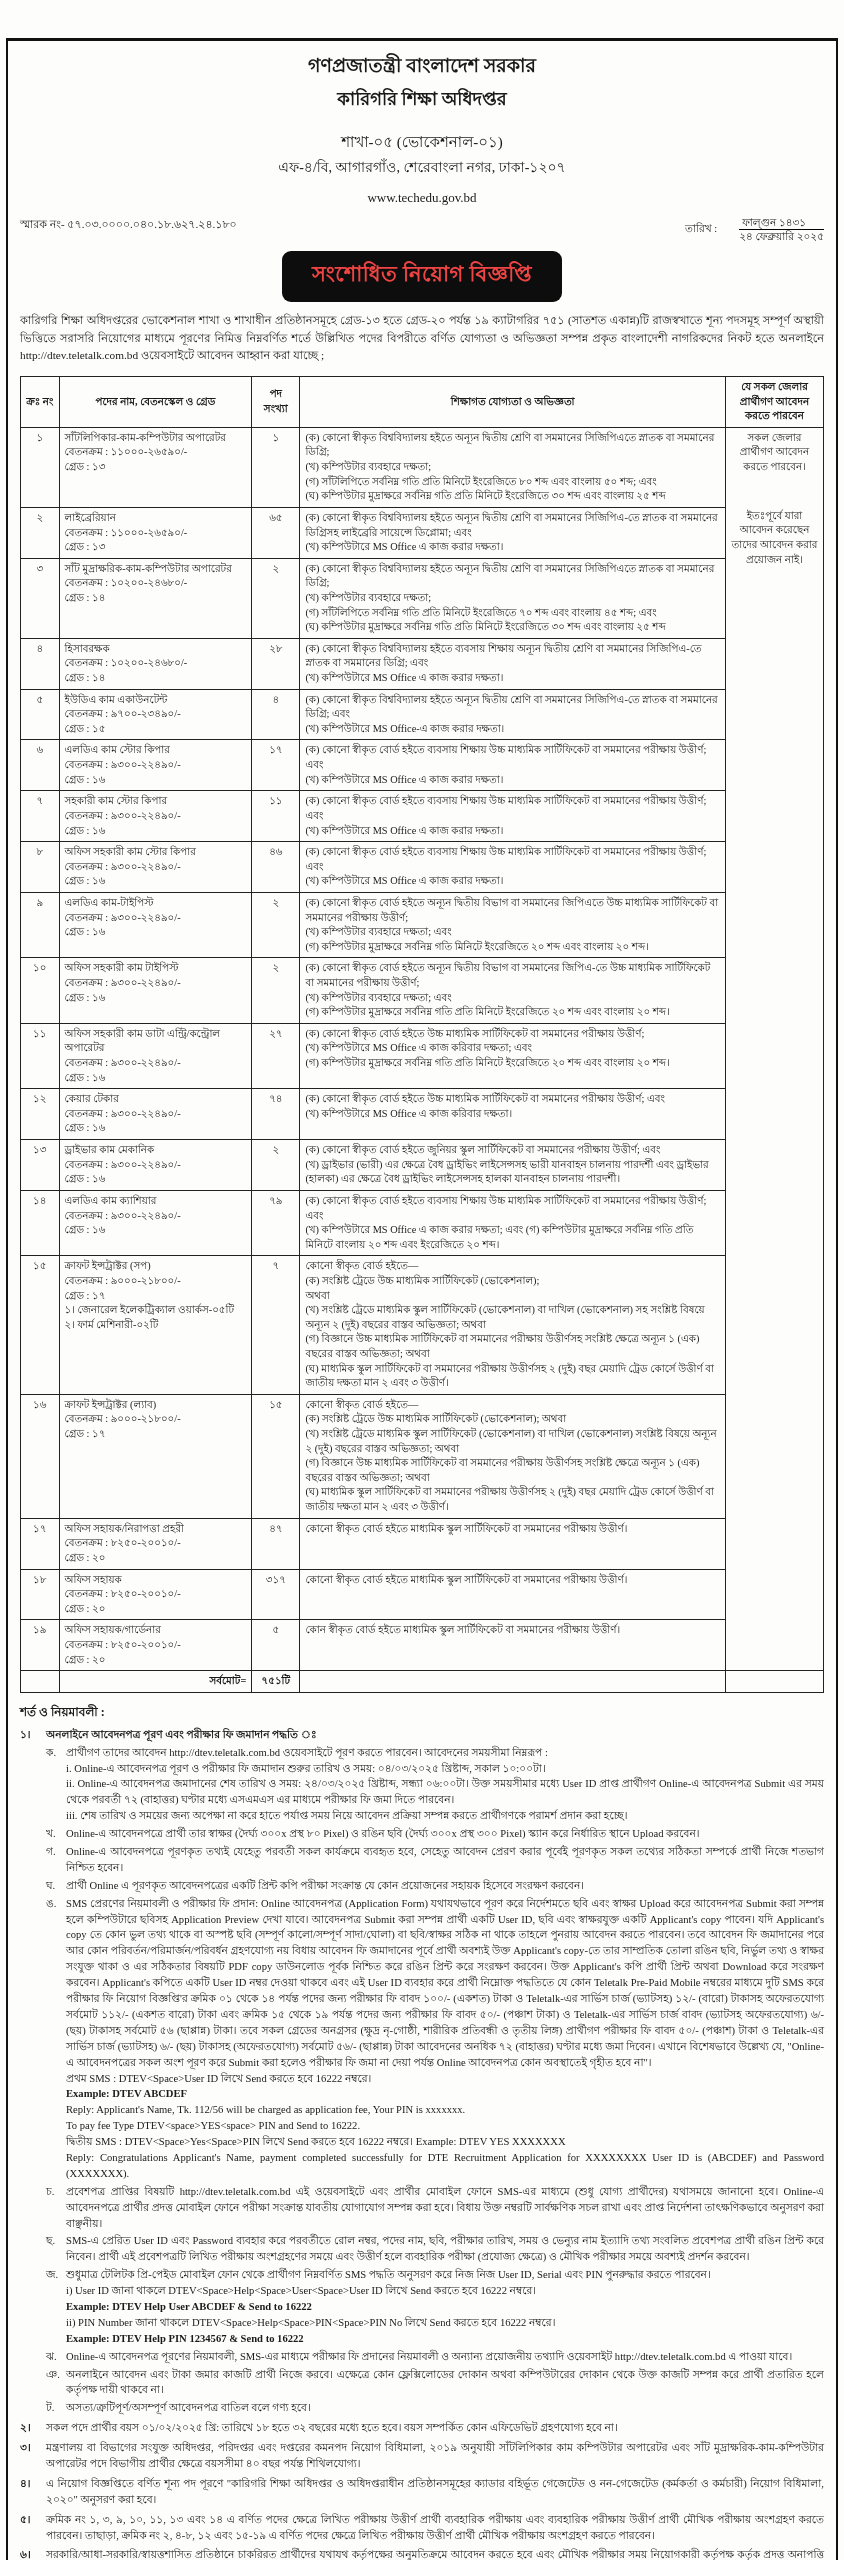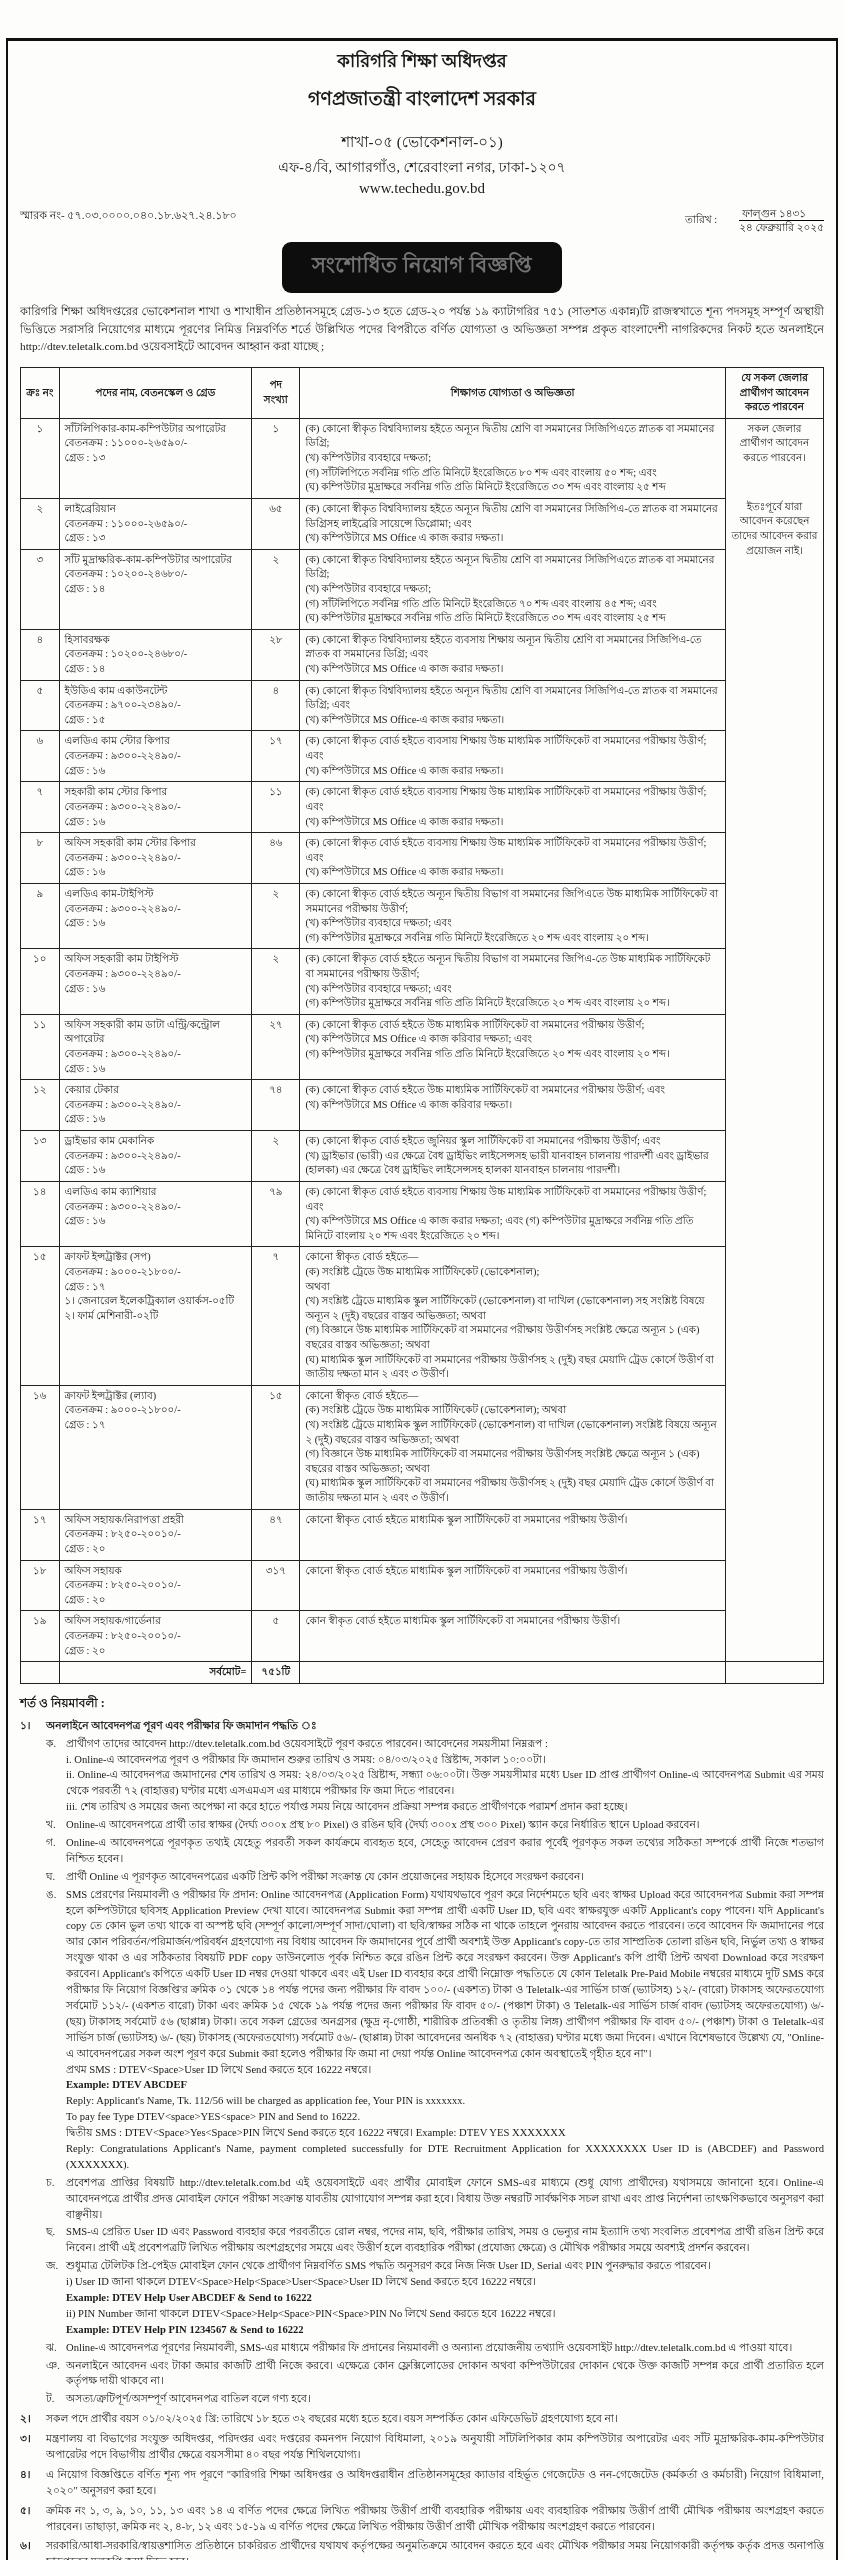--- a/index.html
+++ b/index.html
@@ -4,26 +4,26 @@
 <style>
   html,body{margin:0;padding:0;background:#e9e9e9;}
   .page{position:relative;width:844px;min-height:2560px;margin:0 auto;background:#fdfdfc;
         font-family:"Liberation Serif","DejaVu Serif",serif;color:#1a1a1a;box-sizing:border-box;padding:38px 6px 8px 6px;}
   .frame{border:2.5px solid #111;border-top:3px solid #111;padding:4px 12px 10px 12px;min-height:2495px;box-sizing:border-box;}
   .center{text-align:center;}
   .hdr-line1{font-size:19px;font-weight:bold;margin-top:6px;}
   .hdr-line2{font-size:18px;font-weight:bold;margin-top:2px;}
   .hdr-line3{font-size:15px;margin-top:14px;}
   .hdr-line4{font-size:14px;margin-top:1px;}
-  .hdr-site{font-size:15px;font-family:"Liberation Serif",serif;margin-top:0;}
+  .hdr-site{font-size:13px;font-family:"Liberation Serif",serif;margin-top:10px;}
   .memo-row{display:flex;justify-content:space-between;align-items:flex-start;font-size:11px;margin-top:10px;}
   .date-wrap{display:flex;gap:22px;align-items:center;font-size:10.5px;}
   .date-frac{display:inline-block;line-height:1.25;}
   .date-frac .top{border-bottom:1px solid #000;padding:0 3px;}
-  .title-badge{display:inline-block;background:#0d0d0d;color:#737373;font-size:21px;font-weight:bold;
+  .title-badge{display:inline-block;background:#0d0d0d;color:#ef4444;font-size:21px;font-weight:bold;
                padding:7px 30px 9px 30px;border-radius:9px;letter-spacing:.5px;}
   .intro{font-size:11.3px;line-height:1.55;text-align:justify;margin-top:10px;}
   table.posts{width:100%;border-collapse:collapse;margin-top:8px;font-size:10.3px;}
   table.posts th,table.posts td{border:1.4px solid #222;padding:3px 5px;vertical-align:top;line-height:1.42;}
   table.posts th{text-align:center;font-weight:bold;vertical-align:middle;}
   td.c-sl,td.c-count{text-align:center;}
   td.c-district{text-align:center;vertical-align:middle;font-size:10.3px;line-height:1.5;margin-top:38px;}
   td.c-district .gap{height:34px;}
   tr.total-row td{font-weight:bold;}
   .total-label{text-align:right;}
@@ -36,22 +36,22 @@
   .sub-label{flex:0 0 20px;}
   .sub-body{flex:1;text-align:justify;}
   .b{font-weight:bold;}
 </style>
 </head>
 <body>
 
 <div class="page">
   <div class="frame">
 
+    <div class="center hdr-line1">গণপ্রজাতন্ত্রী বাংলাদেশ সরকার</div>
     <div class="center hdr-line2">কারিগরি শিক্ষা অধিদপ্তর</div>
-    <div class="center hdr-line1">গণপ্রজাতন্ত্রী বাংলাদেশ সরকার</div>
     <div class="center hdr-line3">শাখা-০৫ (ভোকেশনাল-০১)</div>
     <div class="center hdr-line4">এফ-৪/বি, আগারগাঁও, শেরেবাংলা নগর, ঢাকা-১২০৭</div>
     <div class="center hdr-site">www.techedu.gov.bd</div>
 
     <div class="memo-row">
       <span>স্মারক নং- ৫৭.০৩.০০০০.০৪০.১৮.৬২৭.২৪.১৮০</span>
       <span class="date-wrap">
         <span>তারিখ :</span>
         <span class="date-frac">
           <span class="top" style="display:block;">ফাল্গুন ১৪৩১</span>

